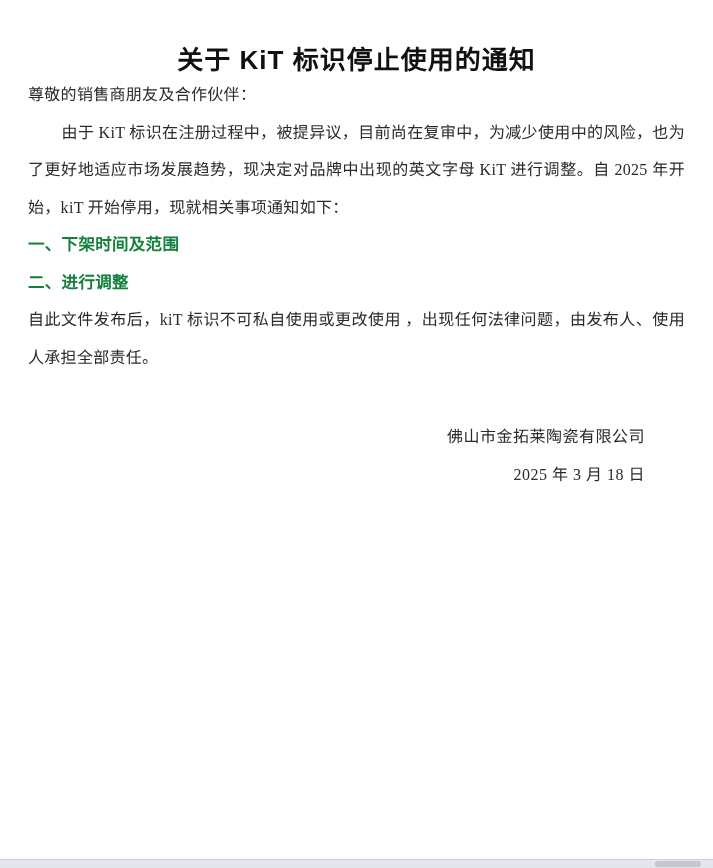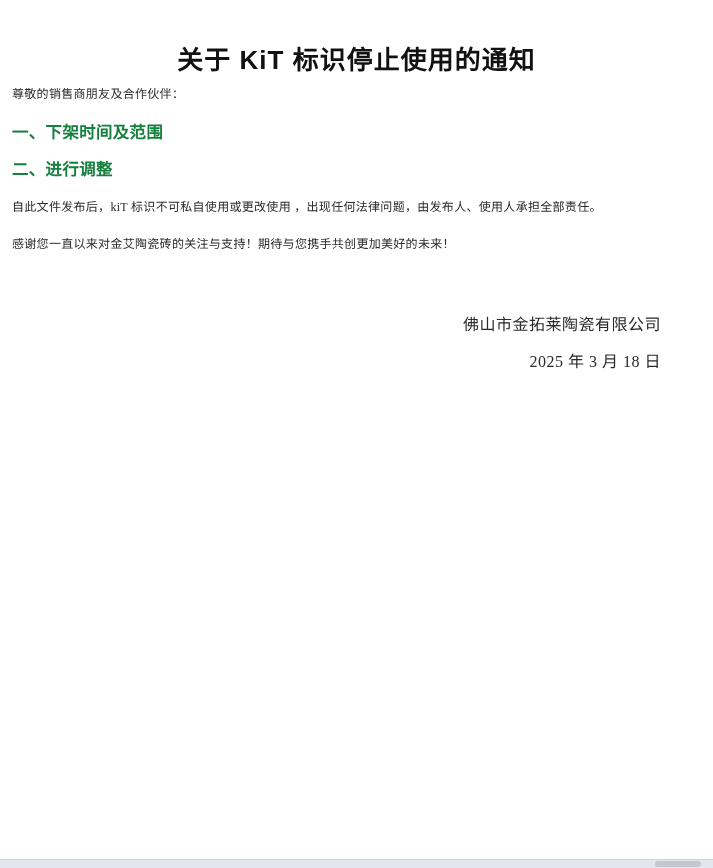--- a/index.html
+++ b/index.html
@@ -10,41 +10,41 @@
   .page {
     position: relative;
     width: 713px;
     height: 868px;
     background: #ffffff;
     overflow: hidden;
     font-family: "Liberation Serif", "DejaVu Serif", serif;
     color: #2a2a2a;
   }
   .content {
-    padding: 0 12px;
+    padding: 0 28px;
   }
   .doc-title {
     margin: 0;
     padding-top: 44px;
     text-align: center;
     font-family: "Liberation Sans", "DejaVu Sans", sans-serif;
     font-size: 26px;
     line-height: 32px;
     font-weight: 700;
     color: #111111;
     letter-spacing: 1px;
   }
   .salutation {
     margin: 40px 0 0 0;
     font-size: 16px;
     line-height: 37.5px;
   }
   p.body-par {
     margin: 0;
-    font-size: 12px;
+    font-size: 16px;
     line-height: 37.5px;
     text-align: justify;
     letter-spacing: 0.3px;
   }
   p.indent {
     text-indent: 2.1em;
   }
   h2.sec-heading {
     margin: 0;
     font-family: "Liberation Sans", "DejaVu Sans", sans-serif;
@@ -88,32 +88,32 @@
 </head>
 <body>
 
 <div class="page">
   <div class="content">
 
     <h1 class="doc-title">关于 KiT 标识停止使用的通知</h1>
 
     <p class="salutation body-par">尊敬的销售商朋友及合作伙伴：</p>
 
+    <p class="body-par indent">由于 KiT 标识在注册过程中，被提异议，目前尚在复审中，为减少使用中的风险，也为了更好地适应市场发展趋势，现决定对品牌中出现的英文字母 KiT 进行调整。自 2025 年开始，kiT 开始停用，现就相关事项通知如下：</p>
 
     <h2 class="sec-heading">一、下架时间及范围</h2>
 
 
 
     <h2 class="sec-heading">二、进行调整</h2>
 
     <p class="body-par">自此文件发布后，kiT 标识不可私自使用或更改使用 ，出现任何法律问题，由发布人、使用人承担全部责任。</p>
 
 
 
-    <p class="body-par">感谢您一直以来对金艾陶瓷砖的关注与支持！期待与您携手共创更加美好的未来！</p>
 
     <div class="signature">
       <p class="company">佛山市金拓莱陶瓷有限公司</p>
       <p class="sign-date">2025 年 3 月 18 日</p>
     </div>
 
   </div>
 
   <div class="bottom-bar">
     <div class="scroll-thumb"></div>

